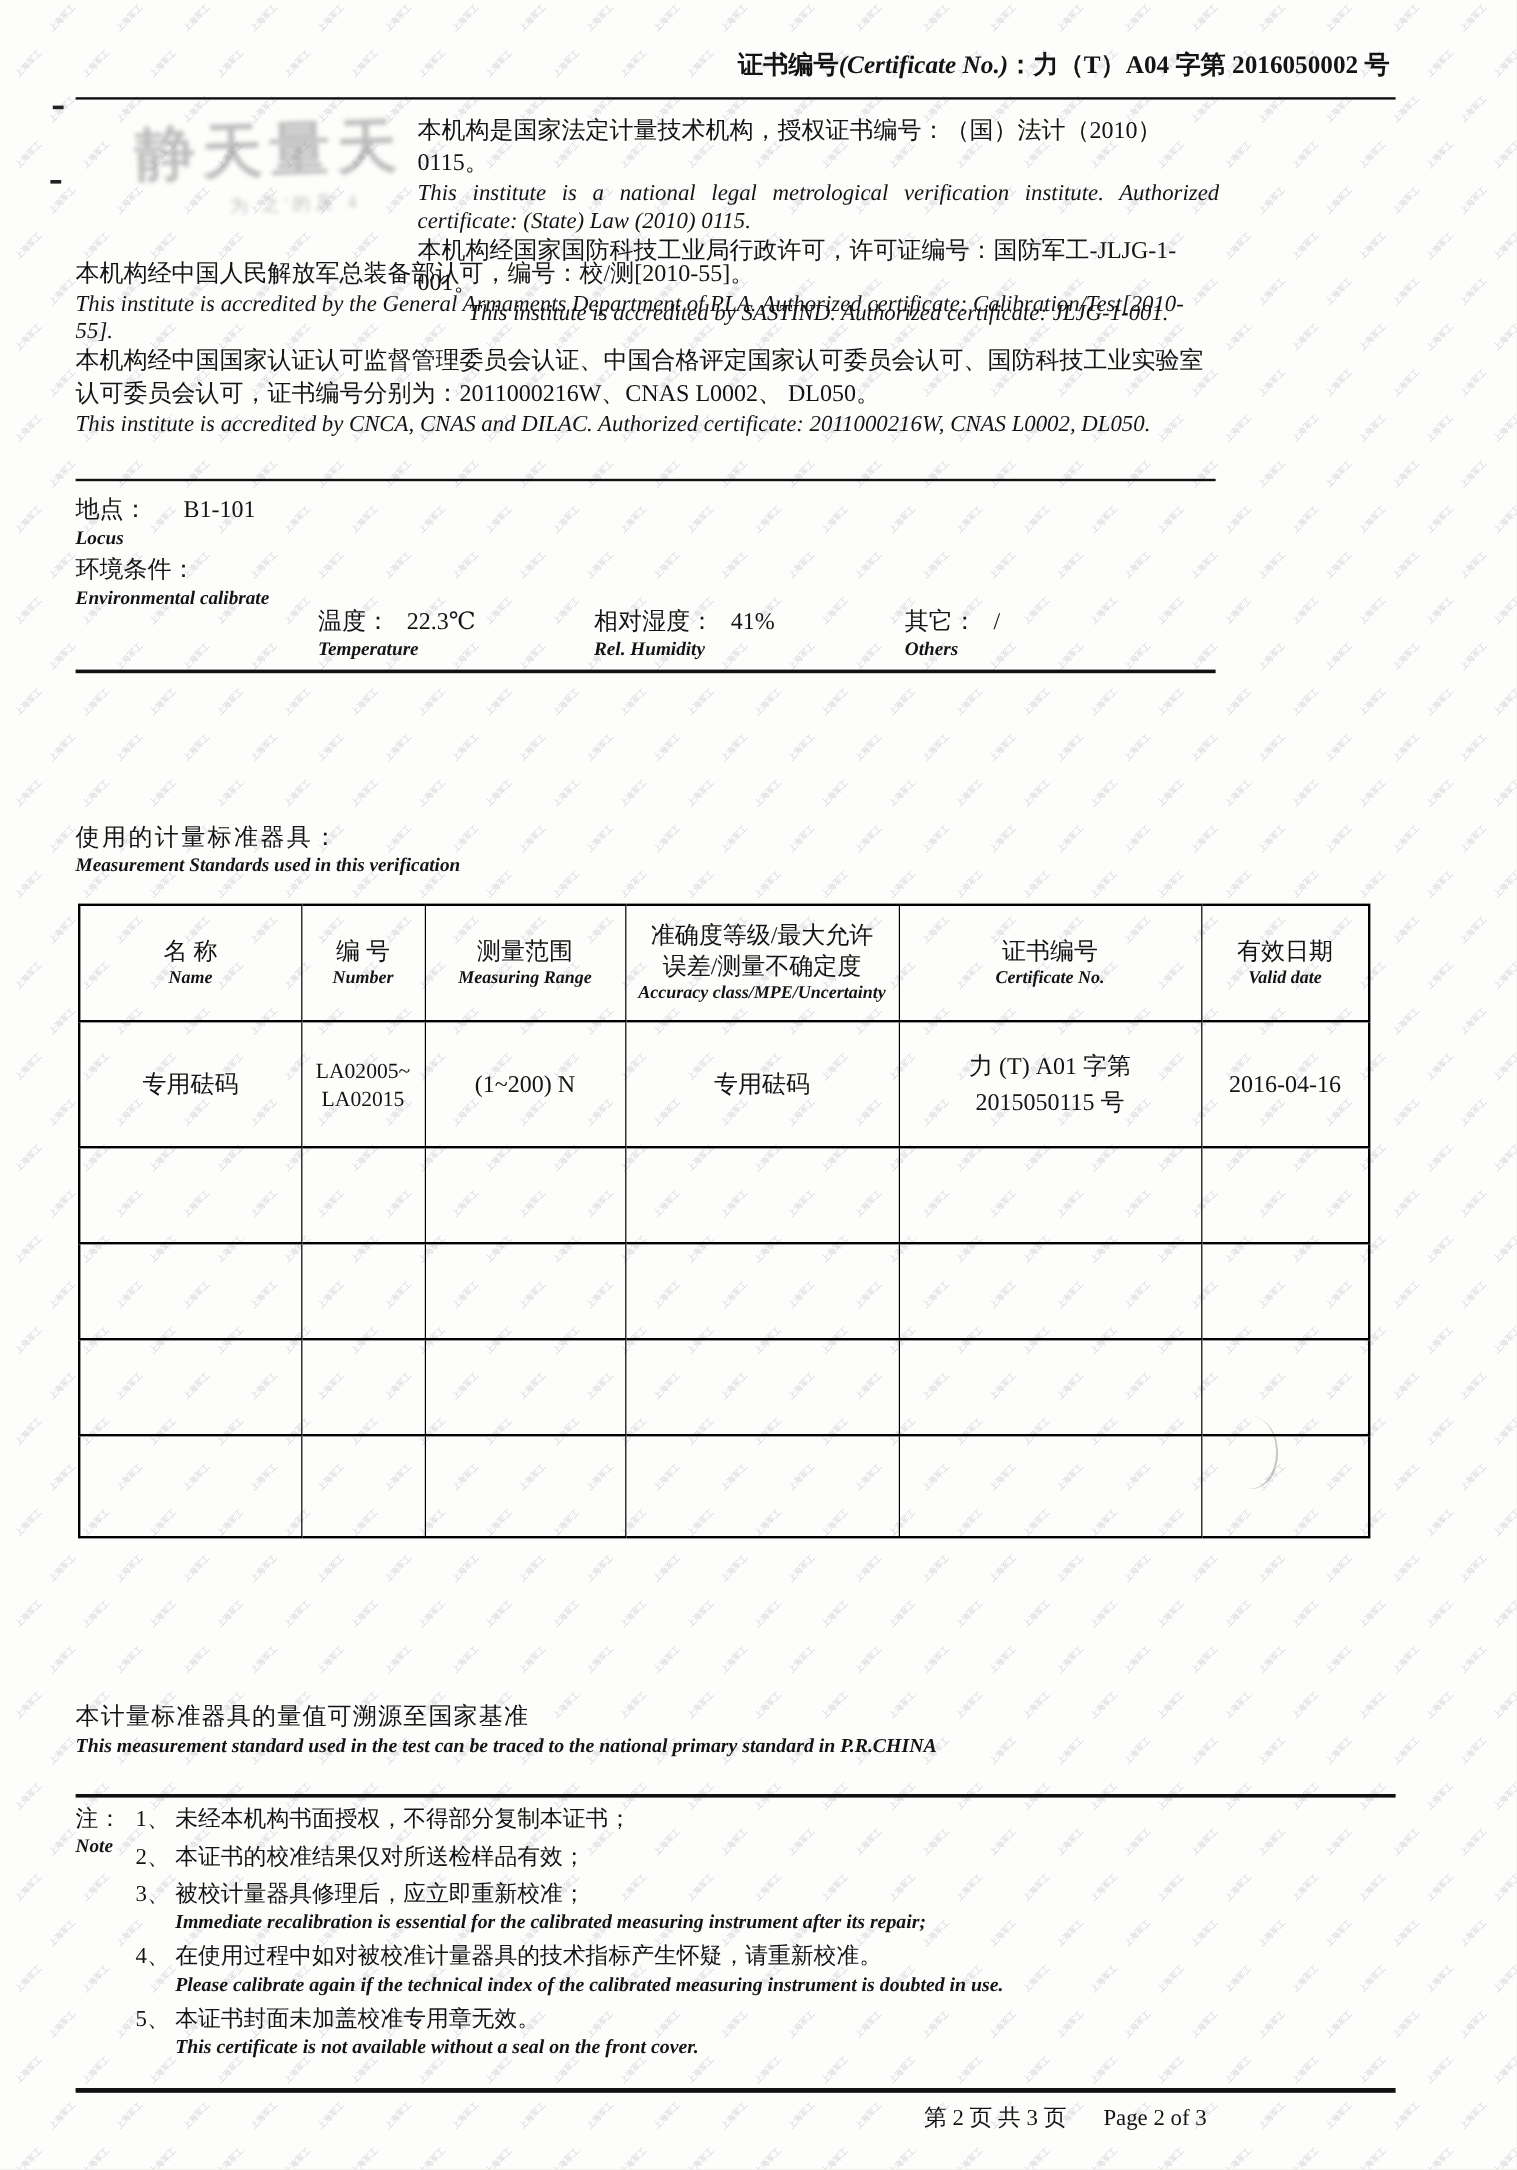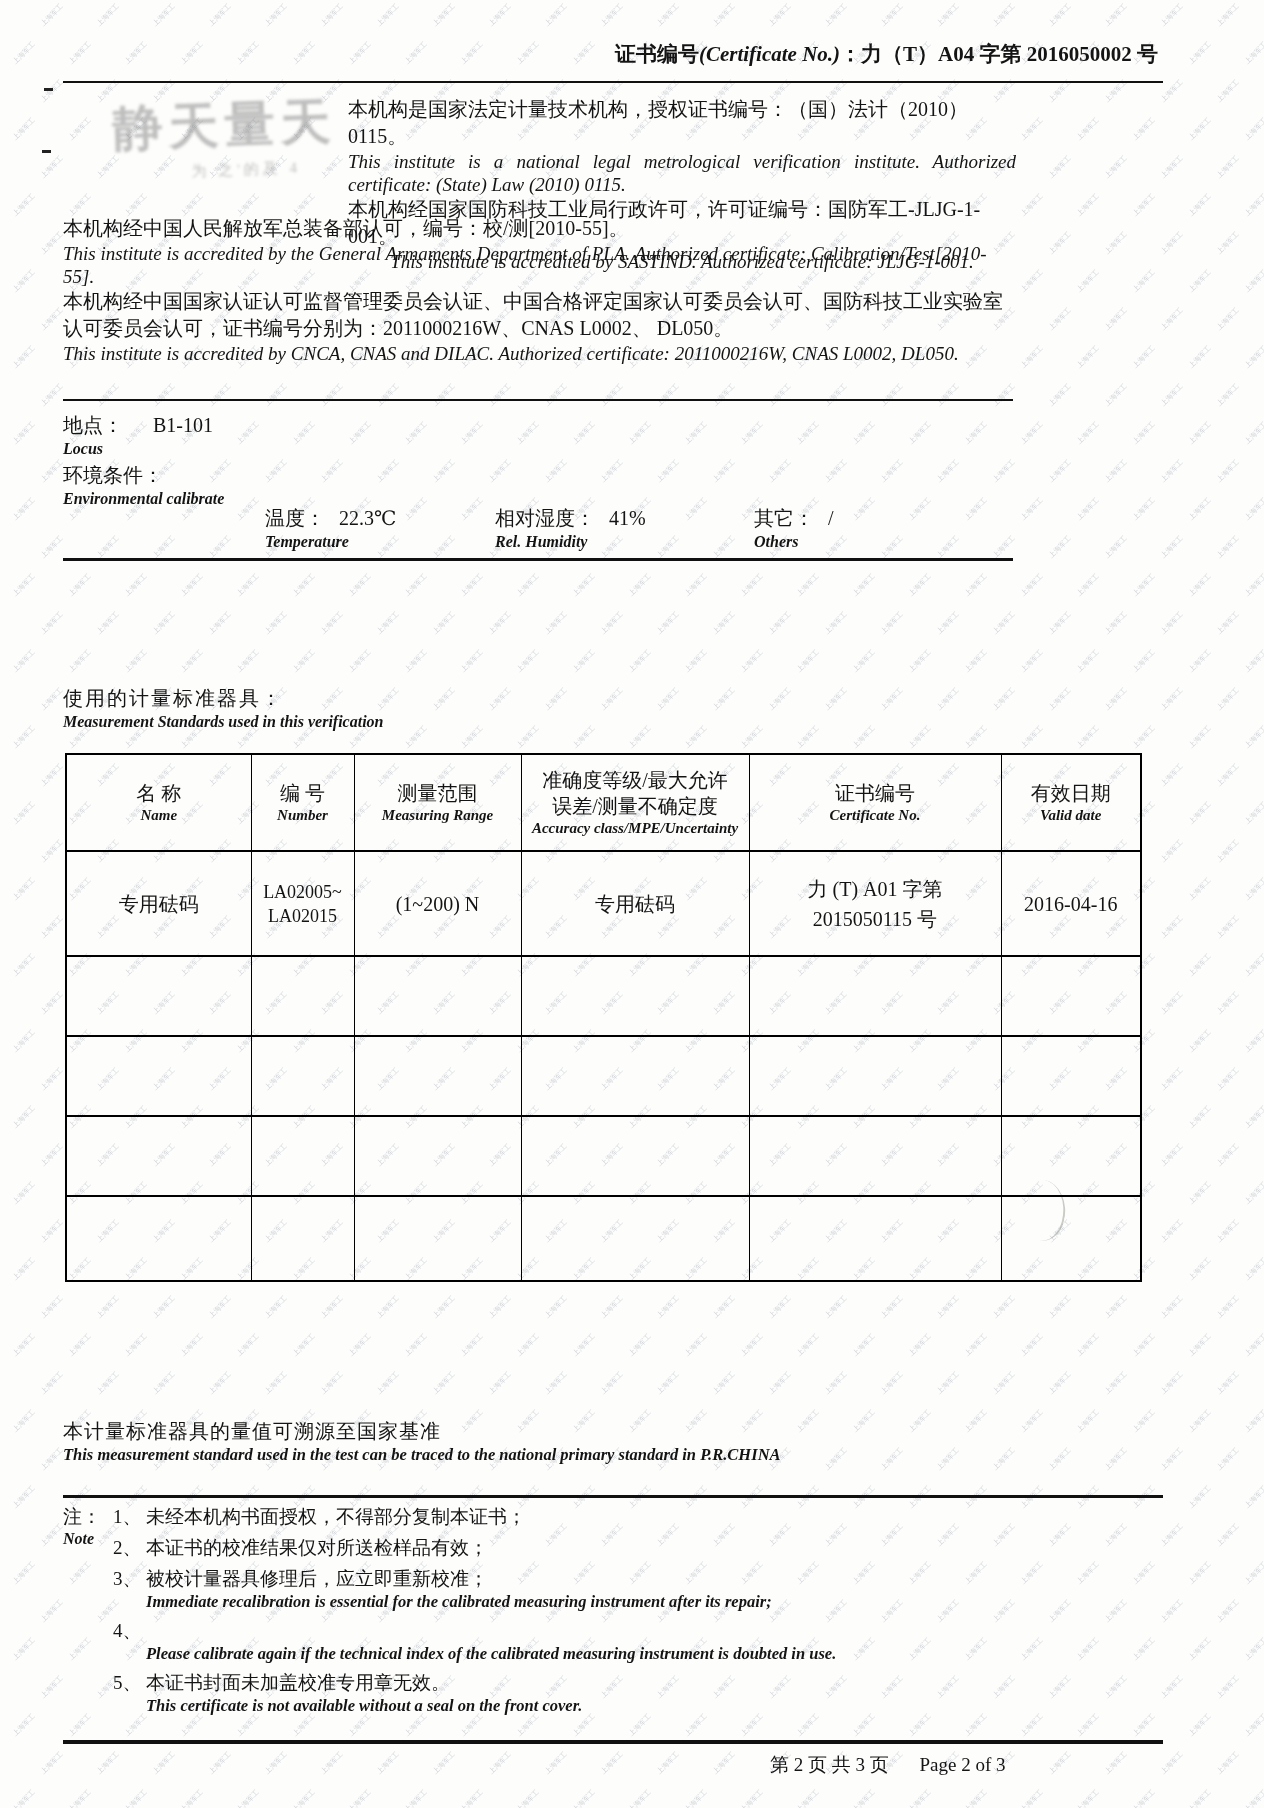--- a/index.html
+++ b/index.html
@@ -1300,20 +1300,21 @@
       <div class="note-item">
         <div class="row1">
             <span class="num">3、</span>
             <span>被校计量器具修理后，应立即重新校准；</span>
           </div>
         <div class="en-b">Immediate recalibration is essential for the calibrated measuring instrument after its repair;</div>
       </div>
       <div class="note-item">
         <div class="row1">
             <span class="num">4、</span>
+            <span>在使用过程中如对被校准计量器具的技术指标产生怀疑，请重新校准。</span>
           </div>
         <div class="en-b">Please calibrate again if the technical index of the calibrated measuring instrument is doubted in use.</div>
       </div>
       <div class="note-item">
         <div class="row1">
             <span class="num">5、</span>
             <span>本证书封面未加盖校准专用章无效。</span>
           </div>
         <div class="en-b">This certificate is not available without a seal on the front cover.</div>
       </div>

